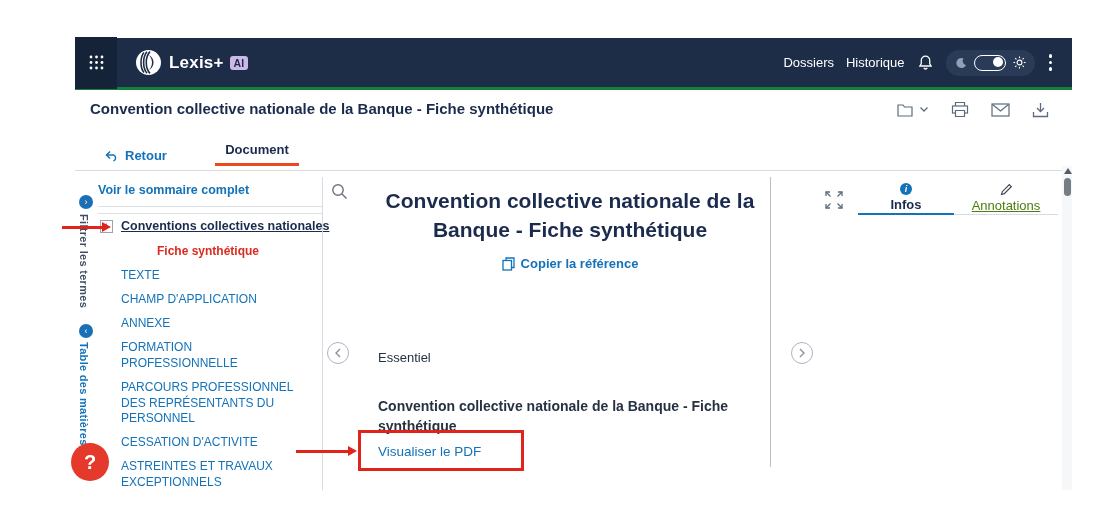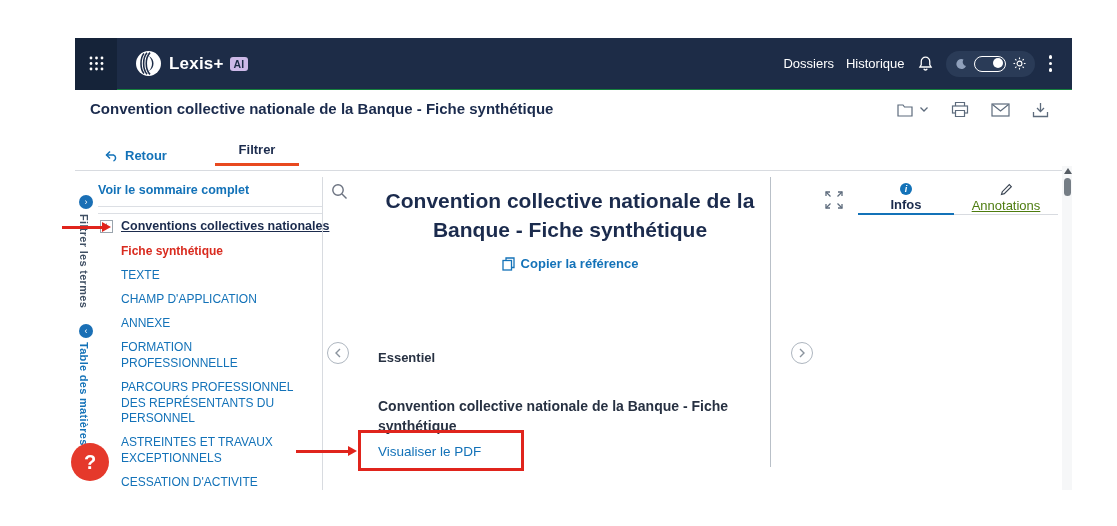--- a/index.html
+++ b/index.html
@@ -2,21 +2,21 @@
 <html><head>
 <meta charset="utf-8">
 <style>
   * { margin:0; padding:0; box-sizing:border-box; }
   html,body { background:#ffffff; }
   body { font-family:"Liberation Sans","DejaVu Sans",sans-serif; }
   #app { position:relative; width:1117px; height:526px; background:#fff; overflow:hidden; }
 
   
   .navbar { position:absolute; left:75px; top:38px; width:997px; height:52px;
-            background:#1d2c47; display:flex; align-items:center; border-bottom:1px solid #15803d; }
+            background:#1d2c47; display:flex; align-items:center; border-bottom:3px solid #15803d; }
   .launcher { width:42px; height:52px; background:#152339; display:flex; align-items:center; justify-content:center; cursor:pointer; }
   .brand-wrap { display:flex; align-items:center; margin-left:18px; cursor:pointer; }
   .logo-circle { width:27px; height:27px; }
   .brand-text { color:#fff; font-size:17px; font-weight:bold; margin-left:7px; letter-spacing:.2px; }
   .ai-badge { background:#cdb9e8; color:#1d2c47; font-size:10.5px; font-weight:bold;
               border-radius:3px; padding:1px 4px; margin-left:6px; }
   .nav-right { margin-left:auto; display:flex; align-items:center; gap:12px; padding-right:18px; }
   .nav-link { color:#fff; font-size:13px; cursor:pointer; }
   .bell-btn { cursor:pointer; display:flex; }
   .theme-pill { background:#2a3b57; border-radius:15px; height:26px; display:flex; align-items:center; gap:7px; padding:0 9px; cursor:pointer; }
@@ -52,36 +52,36 @@
   .summary-link { position:absolute; left:98px; top:183px; color:#1372b8; font-size:12.5px; font-weight:bold; cursor:pointer; }
   .sep1 { position:absolute; left:98px; top:206px; width:224px; height:1px; background:#dcdfe4; }
   .sep2 { position:absolute; left:98px; top:213px; width:224px; height:1px; background:#dcdfe4; }
   .tree-root { position:absolute; left:100px; top:219px; display:flex; align-items:center; gap:8px; }
   .plusbox { width:13px; height:13px; border:1px solid #9aa4ad; color:#6b7681; font-size:11px; line-height:11px;
              text-align:center; cursor:pointer; background:#fff; }
   .tree-root-label { font-size:12.5px; font-weight:bold; color:#1b2b4d; cursor:pointer;text-decoration:underline; }
   .toc-list { position:absolute; left:121px; top:244px; width:182px; height:246px; overflow:hidden;
               display:flex; flex-direction:column; gap:8.5px; }
   .toc-item { font-size:12px; line-height:1.3; color:#1372b8; cursor:pointer; }
-  .toc-item.active { color:#d92b1f; font-weight:bold; }
+  .toc-item.active { color:#d92b1f; font-weight:bold;margin-left:36px; }
   .vdiv1 { position:absolute; left:322px; top:177px; width:1px; height:313px; background:#d8dbe0; }
   .vdiv2 { position:absolute; left:770px; top:177px; width:1px; height:290px; background:#b9c0c8; }
 
   
   .magnifier { position:absolute; left:331px; top:183px; cursor:pointer; color:#6b7280; }
   .doc-heading { position:absolute; left:350px; top:187px; width:440px; text-align:center;
                  font-size:21px; line-height:1.38; font-weight:bold; color:#1b2b4d; }
   .copy-ref { position:absolute; left:350px; top:256px; width:440px; text-align:center; }
   .copy-ref a { color:#1372b8; font-size:13px; font-weight:bold; cursor:pointer; display:inline-flex; align-items:center; gap:6px; text-decoration:none; }
   .nav-circle { position:absolute; width:22px; height:22px; border:1px solid #aeb6bf; border-radius:50%;
                 display:flex; align-items:center; justify-content:center; color:#8a939d; cursor:pointer; background:#fff; }
   .prev-circle { left:327px; top:342px; }
   .next-circle { left:791px; top:342px; }
   .ref-id { position:absolute; left:378px; top:331px; font-size:13px; color:#333f4d; }
-  .collection { position:absolute; left:378px; top:350px; font-size:13px; font-weight:bold; color:#273142; }
+  .collection { position:absolute; left:378px; top:350px; font-size:13px; font-weight:normal; color:#273142; }
   .doc-subtitle { position:absolute; left:378px; top:396px; width:410px; font-size:14px; font-weight:bold;
                   line-height:1.45; color:#273142; }
   .pdf-link { position:absolute; left:378px; top:444px; font-size:13.5px; color:#1372b8; cursor:pointer; }
 
   
   .anno-box { position:absolute; left:358px; top:430px; width:166px; height:41px; border:3px solid #e0241c; }
   .anno-arrow { position:absolute; height:2.5px; background:#e0241c; }
   .anno-arrow::after { content:""; position:absolute; right:-9px; top:-4.2px; width:0; height:0;
                        border-left:9px solid #e0241c; border-top:5.5px solid transparent; border-bottom:5.5px solid transparent; }
   .arrow1 { left:62px; top:226px; width:40px; }
@@ -206,21 +206,21 @@
     </span>
   </div>
 
   <div class="back-link">
     <svg width="13" height="12" viewBox="0 0 13 12">
       <path d="M5 1.5 L1.5 5 L5 8.5" fill="none" stroke="#1372b8" stroke-width="1.5"></path>
       <path d="M1.5 5 H8.5 A3.2 3.2 0 0 1 8.5 11" fill="none" stroke="#1372b8" stroke-width="1.5"></path>
     </svg>
     <span>Retour</span>
   </div>
-  <div class="doc-tab">Filtrer</div>
+  <div class="doc-tab">Document</div>
   <div class="tabline"></div>
 
   <div class="rail-chevron" style="left:79px; top:195px;">›</div>
   <div class="rail-tab rail-filter">Filtrer les termes</div>
   <div class="rail-chevron" style="left:79px; top:324px;">‹</div>
   <div class="rail-tab rail-toc">Table des matières</div>
   <div class="help-btn">?</div>
 
   <div class="summary-link">Voir le sommaire complet</div>
   <div class="sep1"></div>
@@ -229,22 +229,22 @@
     <span class="plusbox">+</span>
     <span class="tree-root-label">Conventions collectives nationales</span>
   </div>
   <div class="toc-list">
     <div class="toc-item active">Fiche synthétique</div>
     <div class="toc-item">TEXTE</div>
     <div class="toc-item">CHAMP D'APPLICATION</div>
     <div class="toc-item">ANNEXE</div>
     <div class="toc-item">FORMATION PROFESSIONNELLE</div>
     <div class="toc-item">PARCOURS PROFESSIONNEL DES REPRÉSENTANTS DU PERSONNEL</div>
+    <div class="toc-item">CESSATION D'ACTIVITE</div>
     <div class="toc-item">ASTREINTES ET TRAVAUX EXCEPTIONNELS</div>
-    <div class="toc-item">CESSATION D'ACTIVITE</div>
 
   </div>
   <div class="vdiv1"></div>
   <div class="vdiv2"></div>
 
   <div class="magnifier">
     <svg width="17" height="17" viewBox="0 0 17 17">
       <circle cx="7" cy="7" r="5.2" fill="none" stroke="#6b7280" stroke-width="1.4"></circle>
       <line x1="11" y1="11" x2="15.5" y2="15.5" stroke="#6b7280" stroke-width="1.4"></line>
     </svg>

